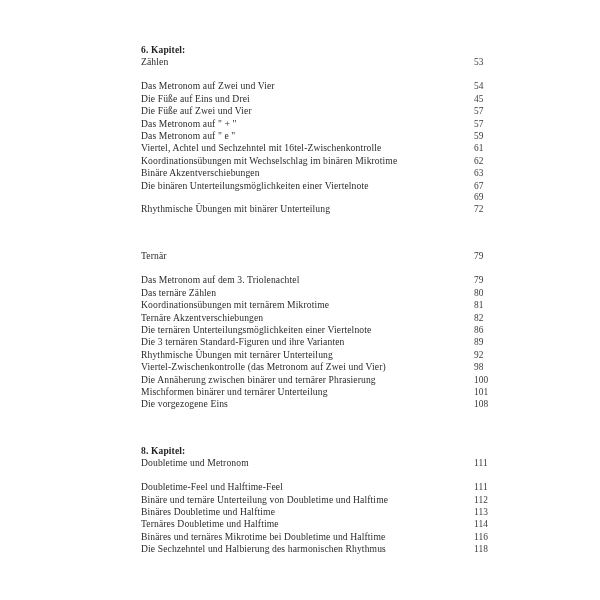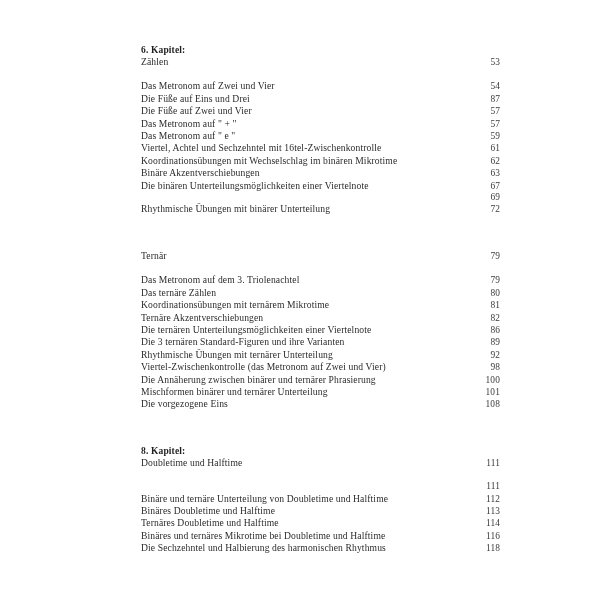--- a/index.html
+++ b/index.html
@@ -56,21 +56,21 @@
   }
   .row .label {
     flex: 0 0 auto;
   }
   .row .filler {
     flex: 1 1 auto;
   }
   .row .pagenum {
     flex: 0 0 auto;
     width: 26px;
-    text-align: right;
+    text-align: left;
     color: #3a3a3a;
     font-size: 9.4px;
   }
 
   .chapter-title-row {
     margin-bottom: 0;
   }
 
   .entries {
     margin-top: 12px;
@@ -85,21 +85,21 @@
 
 <div class="page">
   <div id="chapters-root">
       <div class="chapter">
         <div class="chapter-head">
           <span class="chapter-number">6. Kapitel:</span>
         </div>
         <div class="row chapter-title-row"><span class="label">Zählen</span><span class="filler"></span><span class="pagenum">53</span></div>
         <div class="entries">
           <div class="row"><span class="label">Das Metronom auf Zwei und Vier</span><span class="filler"></span><span class="pagenum">54</span></div>
-          <div class="row"><span class="label">Die Füße auf Eins und Drei</span><span class="filler"></span><span class="pagenum">87</span></div>
+          <div class="row"><span class="label">Die Füße auf Eins und Drei</span><span class="filler"></span><span class="pagenum">45</span></div>
           <div class="row"><span class="label">Die Füße auf Zwei und Vier</span><span class="filler"></span><span class="pagenum">57</span></div>
           <div class="row"><span class="label">Das Metronom auf " + "</span><span class="filler"></span><span class="pagenum">57</span></div>
           <div class="row"><span class="label">Das Metronom auf " e "</span><span class="filler"></span><span class="pagenum">59</span></div>
           <div class="row"><span class="label">Viertel, Achtel und Sechzehntel mit 16tel-Zwischenkontrolle</span><span class="filler"></span><span class="pagenum">61</span></div>
           <div class="row"><span class="label">Koordinationsübungen mit Wechselschlag im binären Mikrotime</span><span class="filler"></span><span class="pagenum">62</span></div>
           <div class="row"><span class="label">Binäre Akzentverschiebungen</span><span class="filler"></span><span class="pagenum">63</span></div>
           <div class="row"><span class="label">Die binären Unterteilungsmöglichkeiten einer Viertelnote</span><span class="filler"></span><span class="pagenum">67</span></div>
           <div class="row"><span class="filler"></span><span class="pagenum">69</span></div>
           <div class="row"><span class="label">Rhythmische Übungen mit binärer Unterteilung</span><span class="filler"></span><span class="pagenum">72</span></div>
         </div>
@@ -117,23 +117,23 @@
           <div class="row"><span class="label">Viertel-Zwischenkontrolle (das Metronom auf Zwei und Vier)</span><span class="filler"></span><span class="pagenum">98</span></div>
           <div class="row"><span class="label">Die Annäherung zwischen binärer und ternärer Phrasierung</span><span class="filler"></span><span class="pagenum">100</span></div>
           <div class="row"><span class="label">Mischformen binärer und ternärer Unterteilung</span><span class="filler"></span><span class="pagenum">101</span></div>
           <div class="row"><span class="label">Die vorgezogene Eins</span><span class="filler"></span><span class="pagenum">108</span></div>
         </div>
       </div>
       <div class="chapter">
         <div class="chapter-head">
           <span class="chapter-number">8. Kapitel:</span>
         </div>
-        <div class="row chapter-title-row"><span class="label">Doubletime und Halftime</span><span class="filler"></span><span class="pagenum">111</span></div>
+        <div class="row chapter-title-row"><span class="label">Doubletime und Metronom</span><span class="filler"></span><span class="pagenum">111</span></div>
         <div class="entries">
-          <div class="row"><span class="filler"></span><span class="pagenum">111</span></div>
+          <div class="row"><span class="label">Doubletime-Feel und Halftime-Feel</span><span class="filler"></span><span class="pagenum">111</span></div>
           <div class="row"><span class="label">Binäre und ternäre Unterteilung von Doubletime und Halftime</span><span class="filler"></span><span class="pagenum">112</span></div>
           <div class="row"><span class="label">Binäres Doubletime und Halftime</span><span class="filler"></span><span class="pagenum">113</span></div>
           <div class="row"><span class="label">Ternäres Doubletime und Halftime</span><span class="filler"></span><span class="pagenum">114</span></div>
           <div class="row"><span class="label">Binäres und ternäres Mikrotime bei Doubletime und Halftime</span><span class="filler"></span><span class="pagenum">116</span></div>
           <div class="row"><span class="label">Die Sechzehntel und Halbierung des harmonischen Rhythmus</span><span class="filler"></span><span class="pagenum">118</span></div>
         </div>
       </div>
     </div>
 </div>
 

